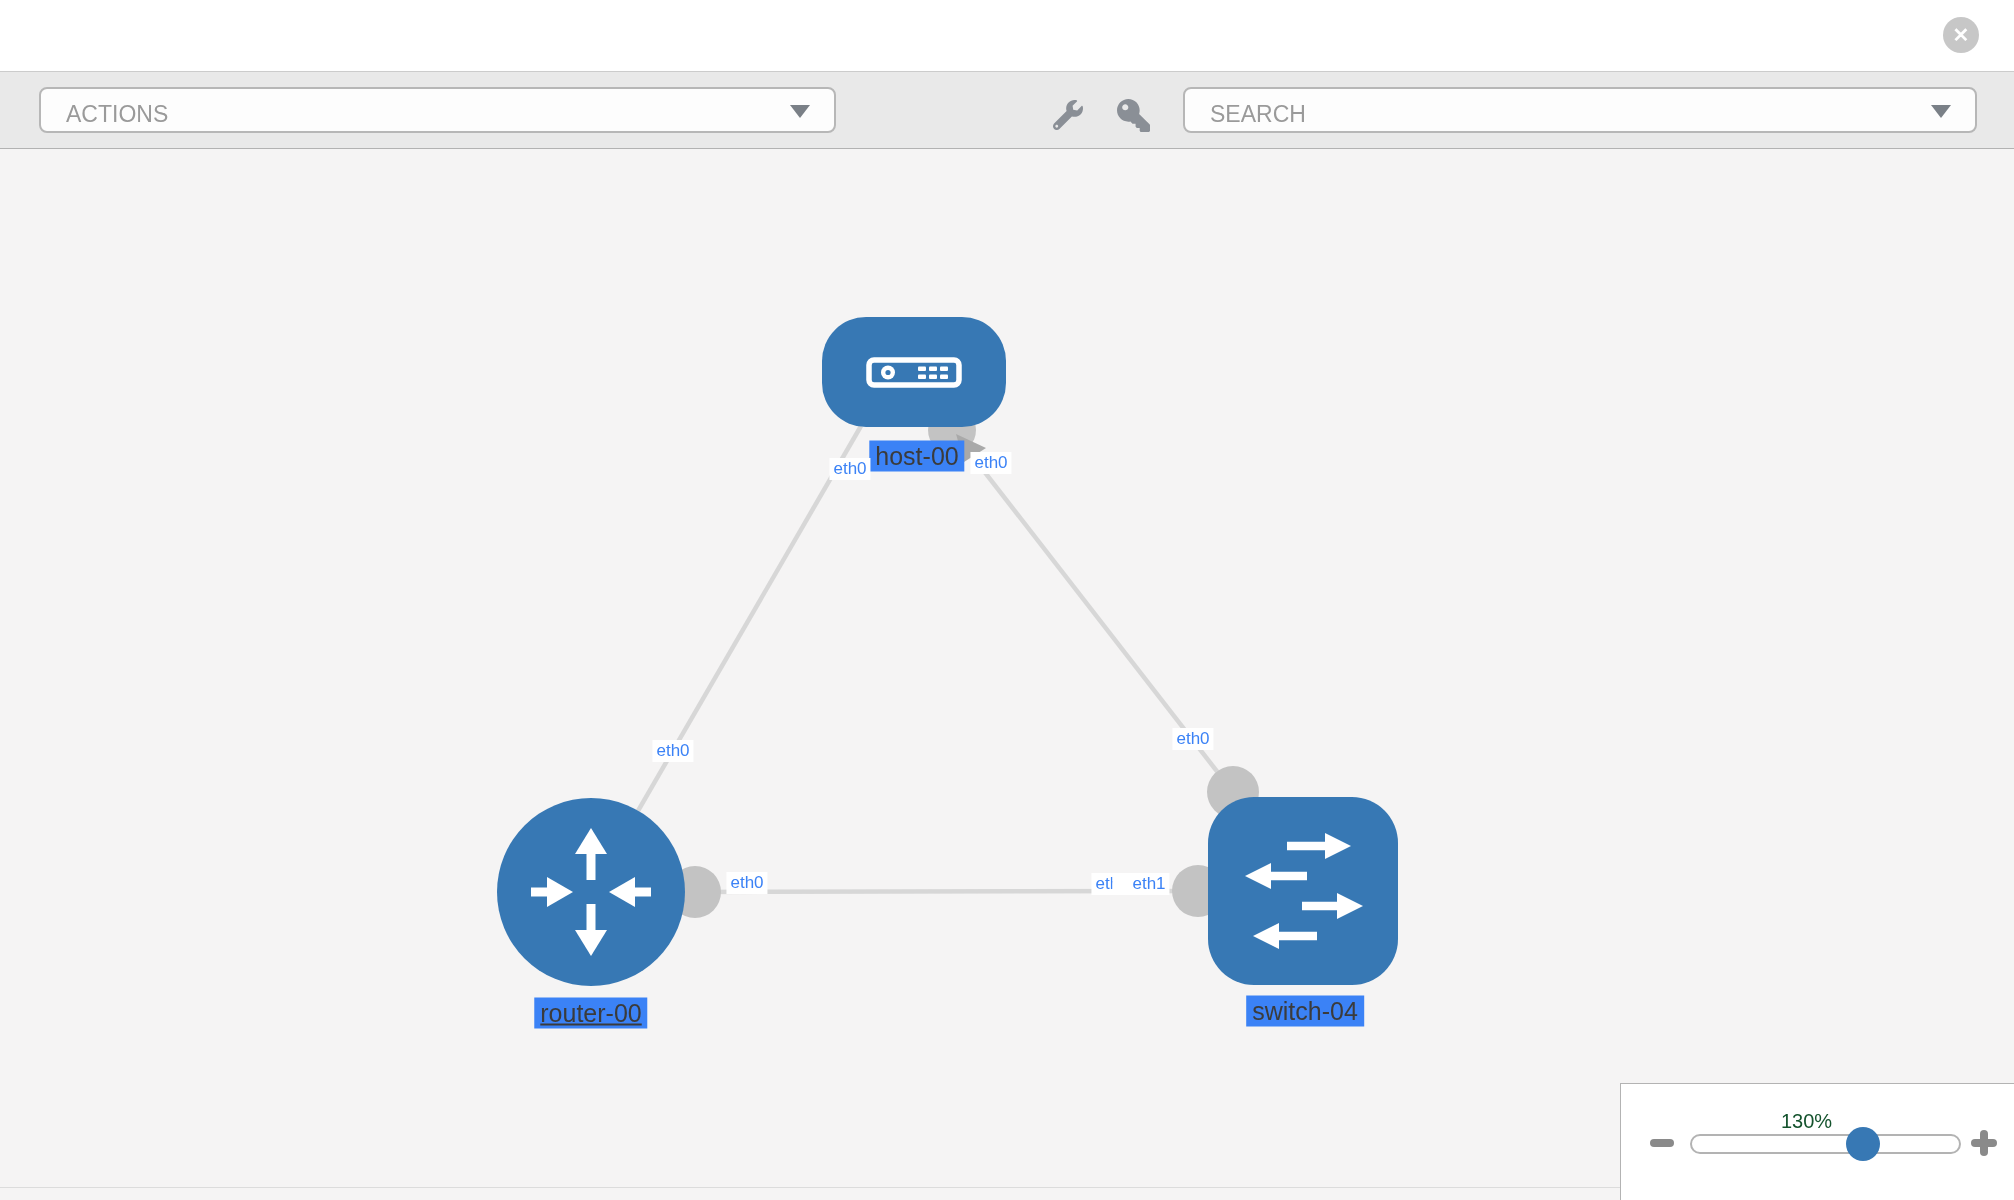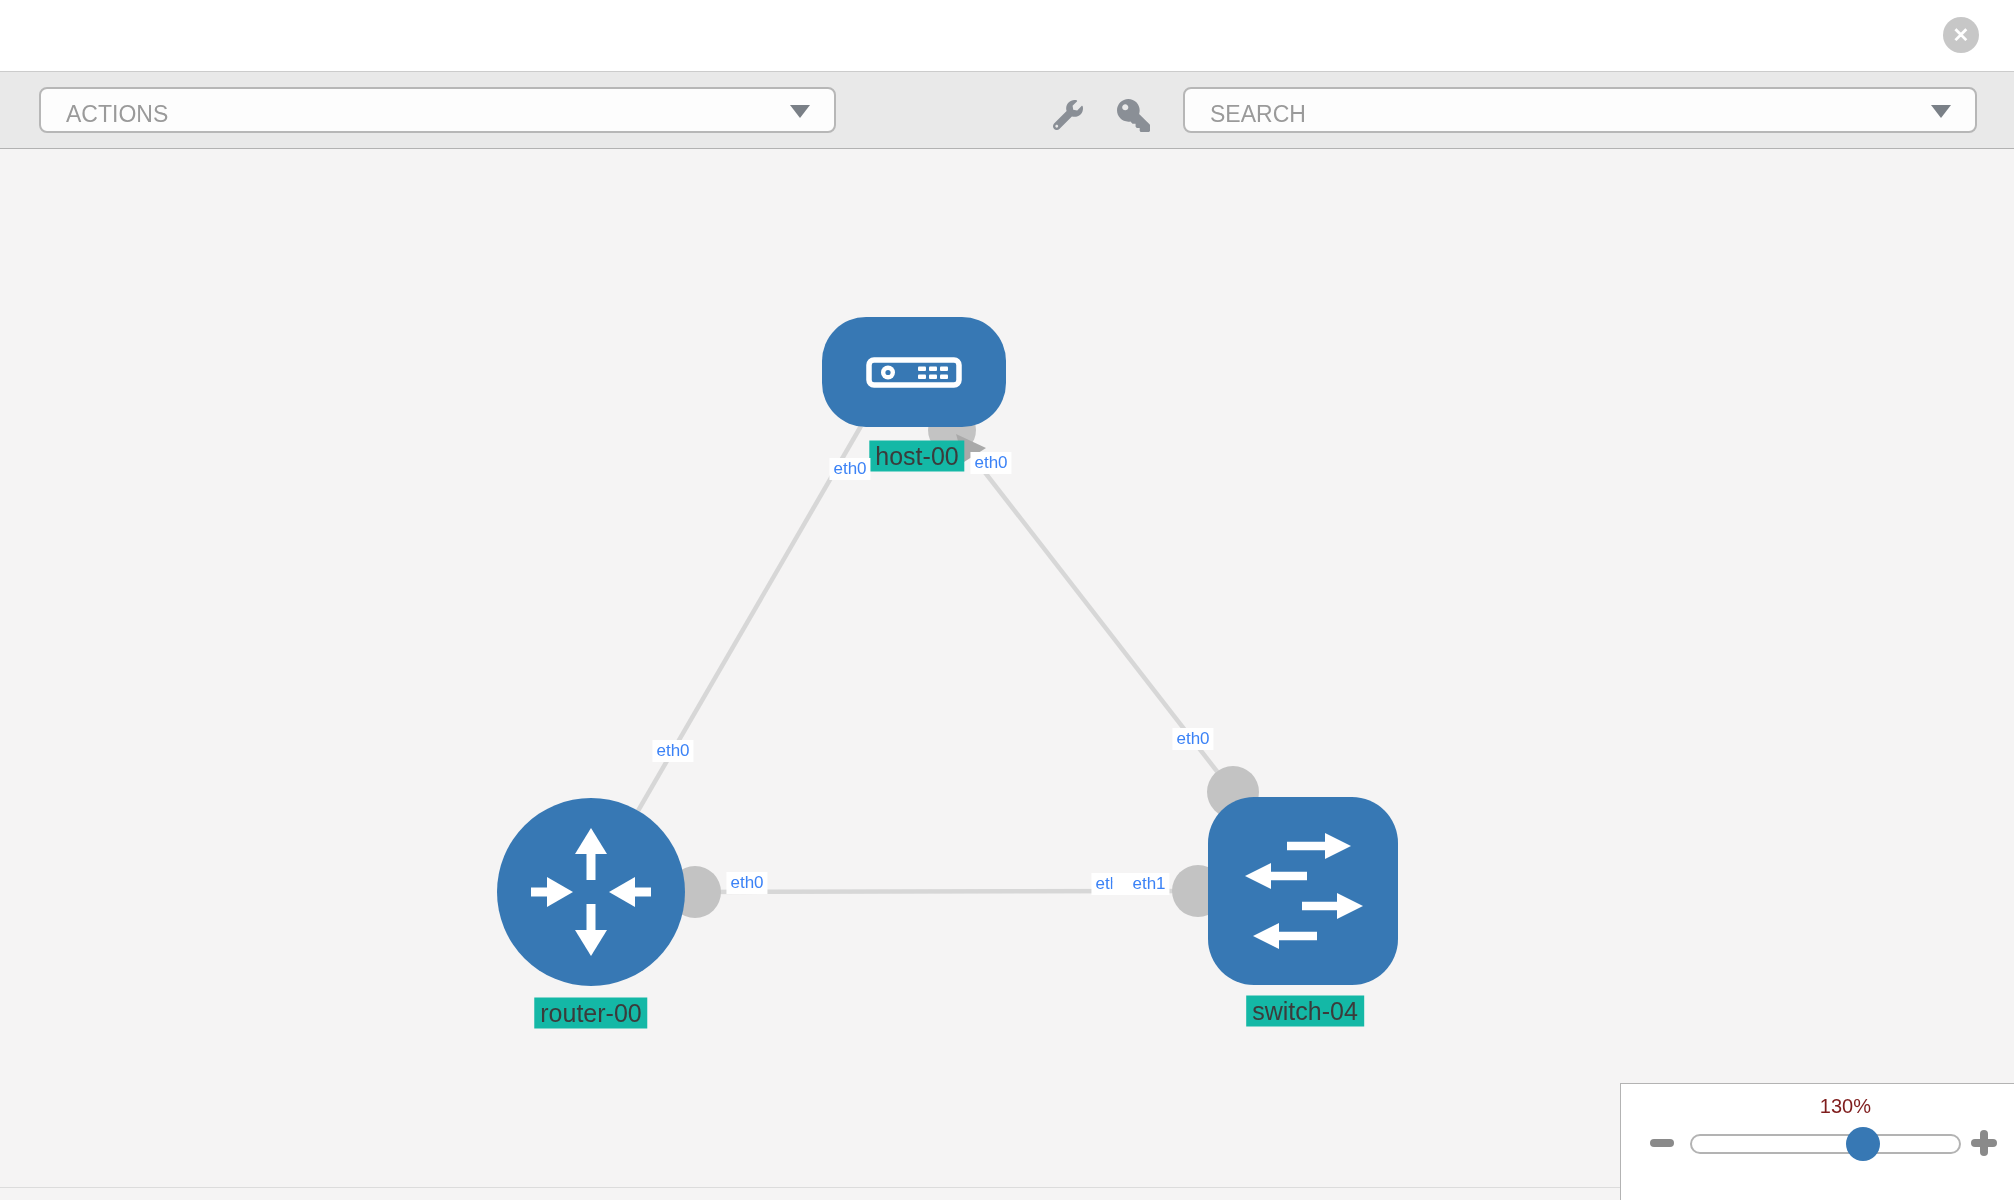--- a/index.html
+++ b/index.html
@@ -30,33 +30,33 @@
   .canvas{position:absolute;top:149px;left:0;width:2014px;height:1051px;background:#f5f4f4;}
   .canvas-bottom-line{position:absolute;left:0;top:1038px;width:1620px;height:1px;background:#dcdcdc;}
   svg.edges{position:absolute;left:0;top:0;z-index:1;}
 
   .node{position:absolute;background:#3778b4;z-index:20;display:flex;
         align-items:center;justify-content:center;cursor:pointer;}
   .node-host{left:822px;top:168px;width:184px;height:110px;border-radius:44px;}
   .node-router{left:497px;top:649px;width:188px;height:188px;border-radius:50%;}
   .node-switch{left:1208px;top:648px;width:190px;height:188px;border-radius:46px;}
 
-  .node-label{position:absolute;transform:translate(-50%,-50%);background:#14b8a6;
+  .node-label{position:absolute;transform:translate(-50%,-50%);background:#3b82f6;
               color:#3b3b3b;font-size:25px;line-height:31px;padding:0 6px;
               white-space:nowrap;z-index:30;}
   .eth-label{position:absolute;transform:translate(-50%,-50%);background:#ffffff;
              color:#3b82f6;font-size:17px;line-height:22px;padding:0 4px;
              white-space:nowrap;z-index:30;}
   .eth-back{z-index:29;}
 
   
   .zoom-panel{position:absolute;left:1620px;top:1083px;width:400px;height:130px;
               background:#ffffff;border:1px solid #b3b3b3;box-sizing:border-box;z-index:40;}
-  .zoom-level{position:absolute;left:160px;top:11px;width:90px;text-align:right;
-              font-size:20px;color:#7f1d1d;}
+  .zoom-level{position:absolute;left:160px;top:26px;width:90px;text-align:left;
+              font-size:20px;color:#14532d;}
   .zoom-minus{position:absolute;left:29px;top:55px;width:24px;height:8px;border-radius:4px;
               background:#8a8a8a;cursor:pointer;}
   .zoom-plus{position:absolute;left:350px;top:46px;width:26px;height:26px;cursor:pointer;}
   .zoom-plus .h{position:absolute;left:0;top:9px;width:26px;height:8px;border-radius:4px;background:#8a8a8a;}
   .zoom-plus .v{position:absolute;left:9px;top:0;width:8px;height:26px;border-radius:4px;background:#8a8a8a;}
   .zoom-track{position:absolute;left:69px;top:50px;width:271px;height:20px;background:#ffffff;
               border:2px solid #b3b3b3;border-radius:11px;box-sizing:border-box;cursor:pointer;}
   .zoom-thumb{position:absolute;left:225px;top:43px;width:34px;height:34px;border-radius:50%;
               background:#3778b4;cursor:pointer;}
 </style>
@@ -148,21 +148,21 @@
           <polygon points="-32,-28 -32,-2 -58,-15" stroke="none"></polygon>
           <line x1="-1" y1="15" x2="38" y2="15"></line>
           <polygon points="34,2 34,28 60,15" stroke="none"></polygon>
           <line x1="14" y1="45" x2="-28" y2="45"></line>
           <polygon points="-24,32 -24,58 -50,45" stroke="none"></polygon>
         </g>
       </svg>
     </div>
 
     <div class="node-label" style="left:917px;top:307px;">host-00</div>
-    <div class="node-label" style="left:591px;top:864px;">router-00</div>
+    <div class="node-label" style="left:591px;top:864px;text-decoration:underline;">router-00</div>
     <div class="node-label" style="left:1305px;top:862px;">switch-04</div>
 
     <div class="eth-label" style="left:850px;top:320px;">eth0</div>
     <div class="eth-label" style="left:991px;top:314px;">eth0</div>
     <div class="eth-label" style="left:673px;top:602px;">eth0</div>
     <div class="eth-label" style="left:747px;top:734px;">eth0</div>
     <div class="eth-label" style="left:1193px;top:590px;">eth0</div>
     <div class="eth-label eth-back" style="left:1112px;top:735px;">eth0</div>
     <div class="eth-label" style="left:1141px;top:735px;padding-left:20px;">eth1</div>
 

